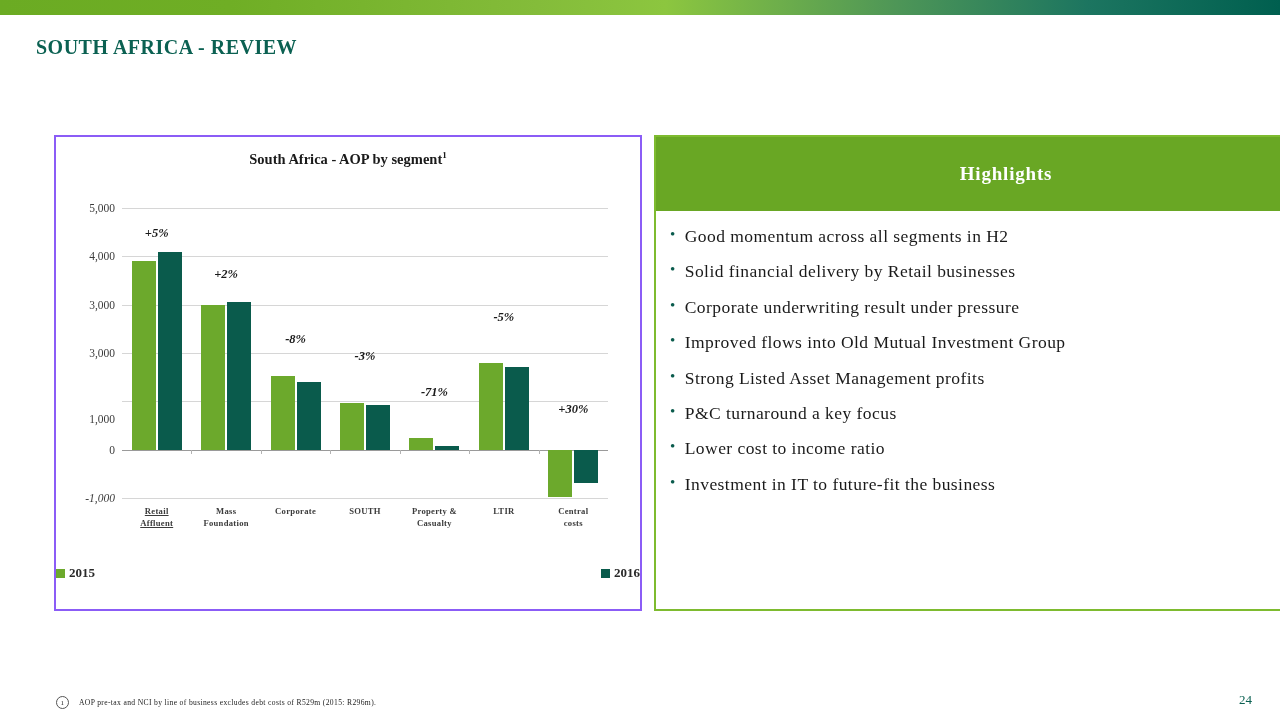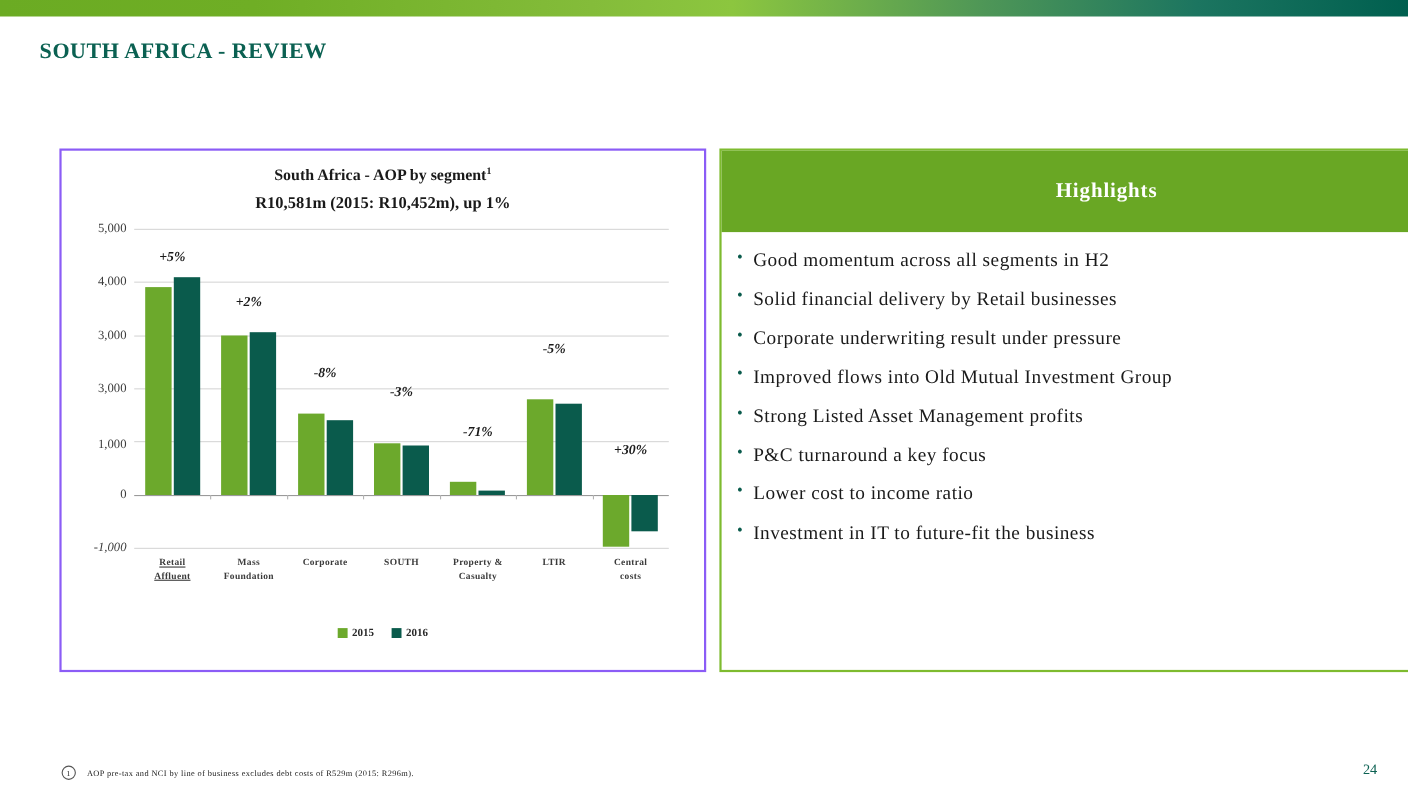--- a/index.html
+++ b/index.html
@@ -133,24 +133,24 @@
     position: absolute;
     width: 1px; height: 4px;
     background: #b3b3b3;
   }
 
   .legend {
     position: absolute;
     left: 0; bottom: 28px;
     width: 100%;
     display: flex;
-    justify-content: center;
+    justify-content: space-between;
     align-items: center;
     gap: 16px;
-    font-size: 10px;
+    font-size: 13px;
     font-weight: bold;
     color: #2a2a2a;
   }
   .legend-item { display: flex; align-items: center; gap: 4px; }
   .legend-swatch { width: 9px; height: 9px; display: inline-block; }
   .sw-2015 { background: #6CA92C; }
   .sw-2016 { background: #0A5B4C; }
 
   
   .hl-panel {
@@ -226,33 +226,32 @@
 
 <div class="top-bar"></div>
 
 <div class="slide-title">SOUTH AFRICA - REVIEW</div>
 
 <div class="chart-panel">
 
   <div class="chart-title-1">
     <span>South Africa - AOP by segment</span><sup>1</sup>
   </div>
-  <div class="chart-title-2">R10,581m (2015: R10,452m), up 1%</div>
 
   <div class="plot" id="plot">
       <div class="gridline" style="top: 0px;"></div>
       <div class="ytick-label" style="top: 0px;">5,000</div>
       <div class="gridline" style="top: 48.3333px;"></div>
       <div class="ytick-label" style="top: 48.3333px;">4,000</div>
       <div class="gridline" style="top: 96.6667px;"></div>
       <div class="ytick-label" style="top: 96.6667px;">3,000</div>
       <div class="gridline" style="top: 145px;"></div>
       <div class="ytick-label" style="top: 145px;">3,000</div>
       <div class="gridline" style="top: 193.333px;"></div>
-      <div class="ytick-label" style="top: 196px;">1,000</div>
+      <div class="ytick-label" style="top: 211px;">1,000</div>
       <div class="zeroline" style="top: 241.667px;"></div>
       <div class="ytick-label" style="top: 241.667px;">0</div>
       <div class="gridline" style="top: 290px;"></div>
       <div class="ytick-label" style="top: 290px; font-style: italic;">-1,000</div>
       <div class="bar y2015" style="left: 9.71429px; top: 53.1667px; height: 188.5px;"></div>
       <div class="bar y2016" style="left: 35.7143px; top: 43.5px; height: 198.167px;"></div>
       <div class="pct-label" style="left: 34.7143px; top: 17.5833px;">+5%</div>
       <div class="cat-label" style="left: 34.7143px; top: 298px; text-decoration: underline;">Retail
 Affluent</div>
       <div class="tickmark" style="left: 69.4286px; top: 241.667px;"></div>

